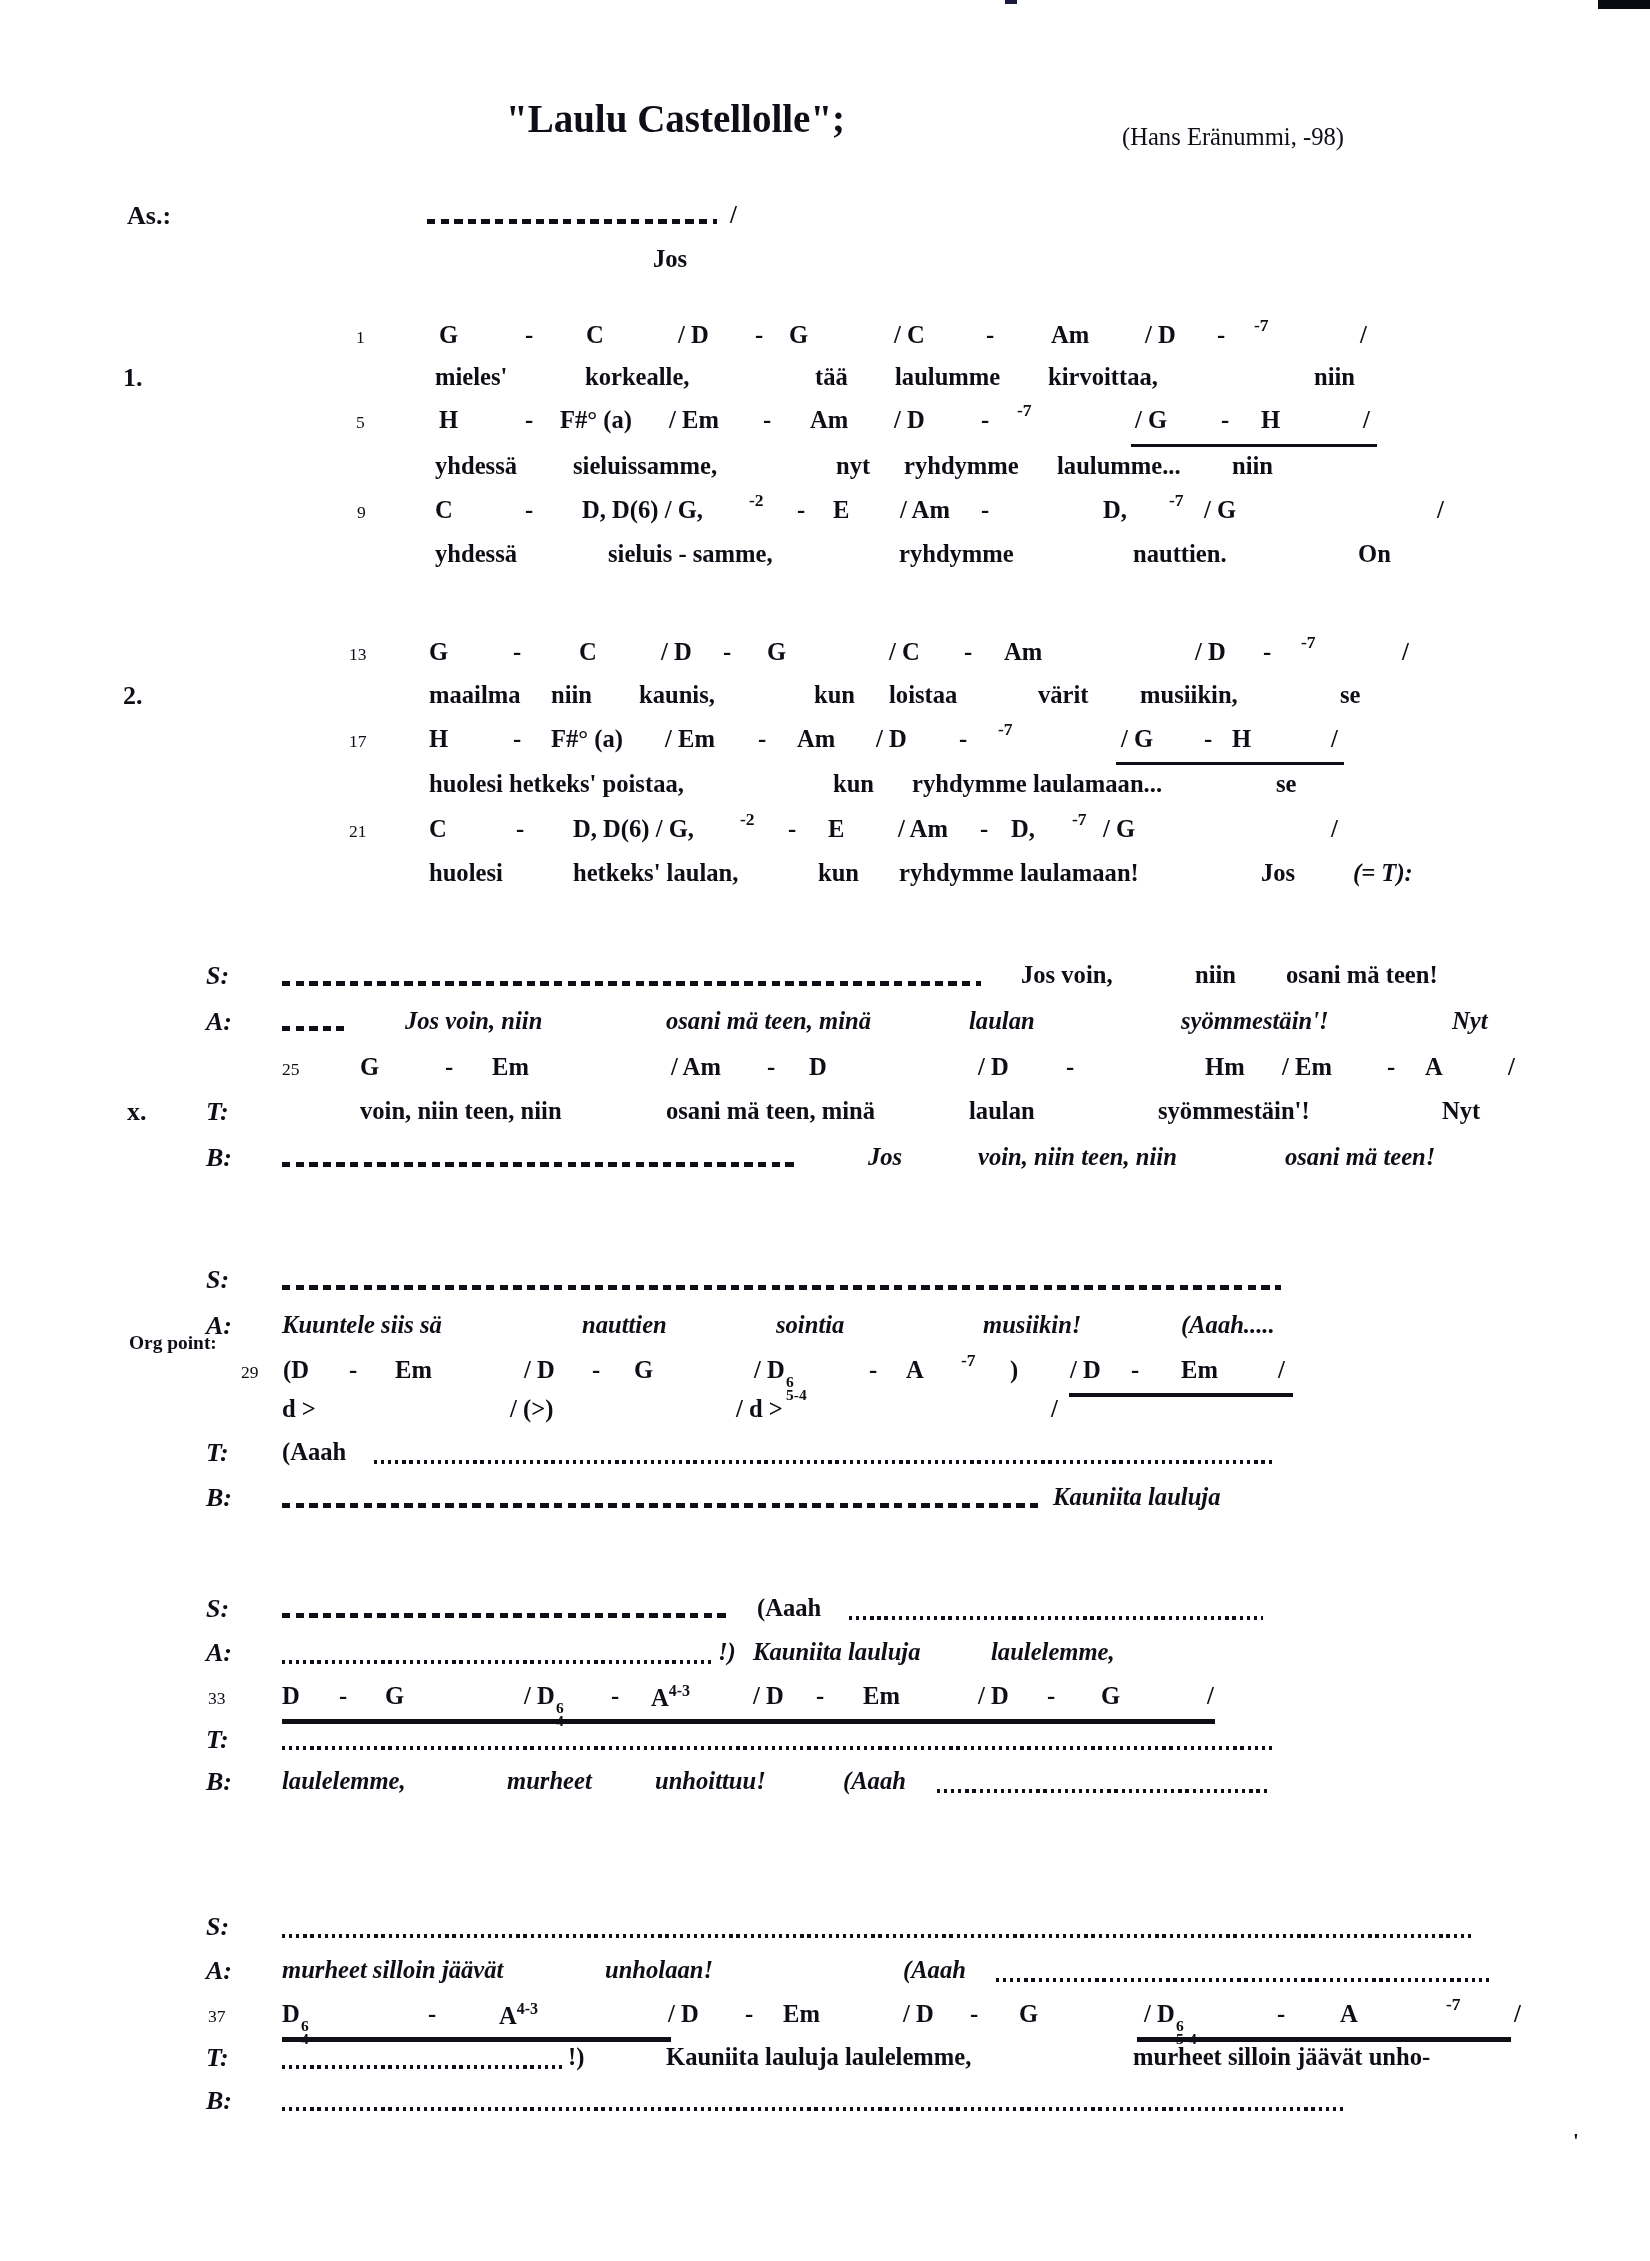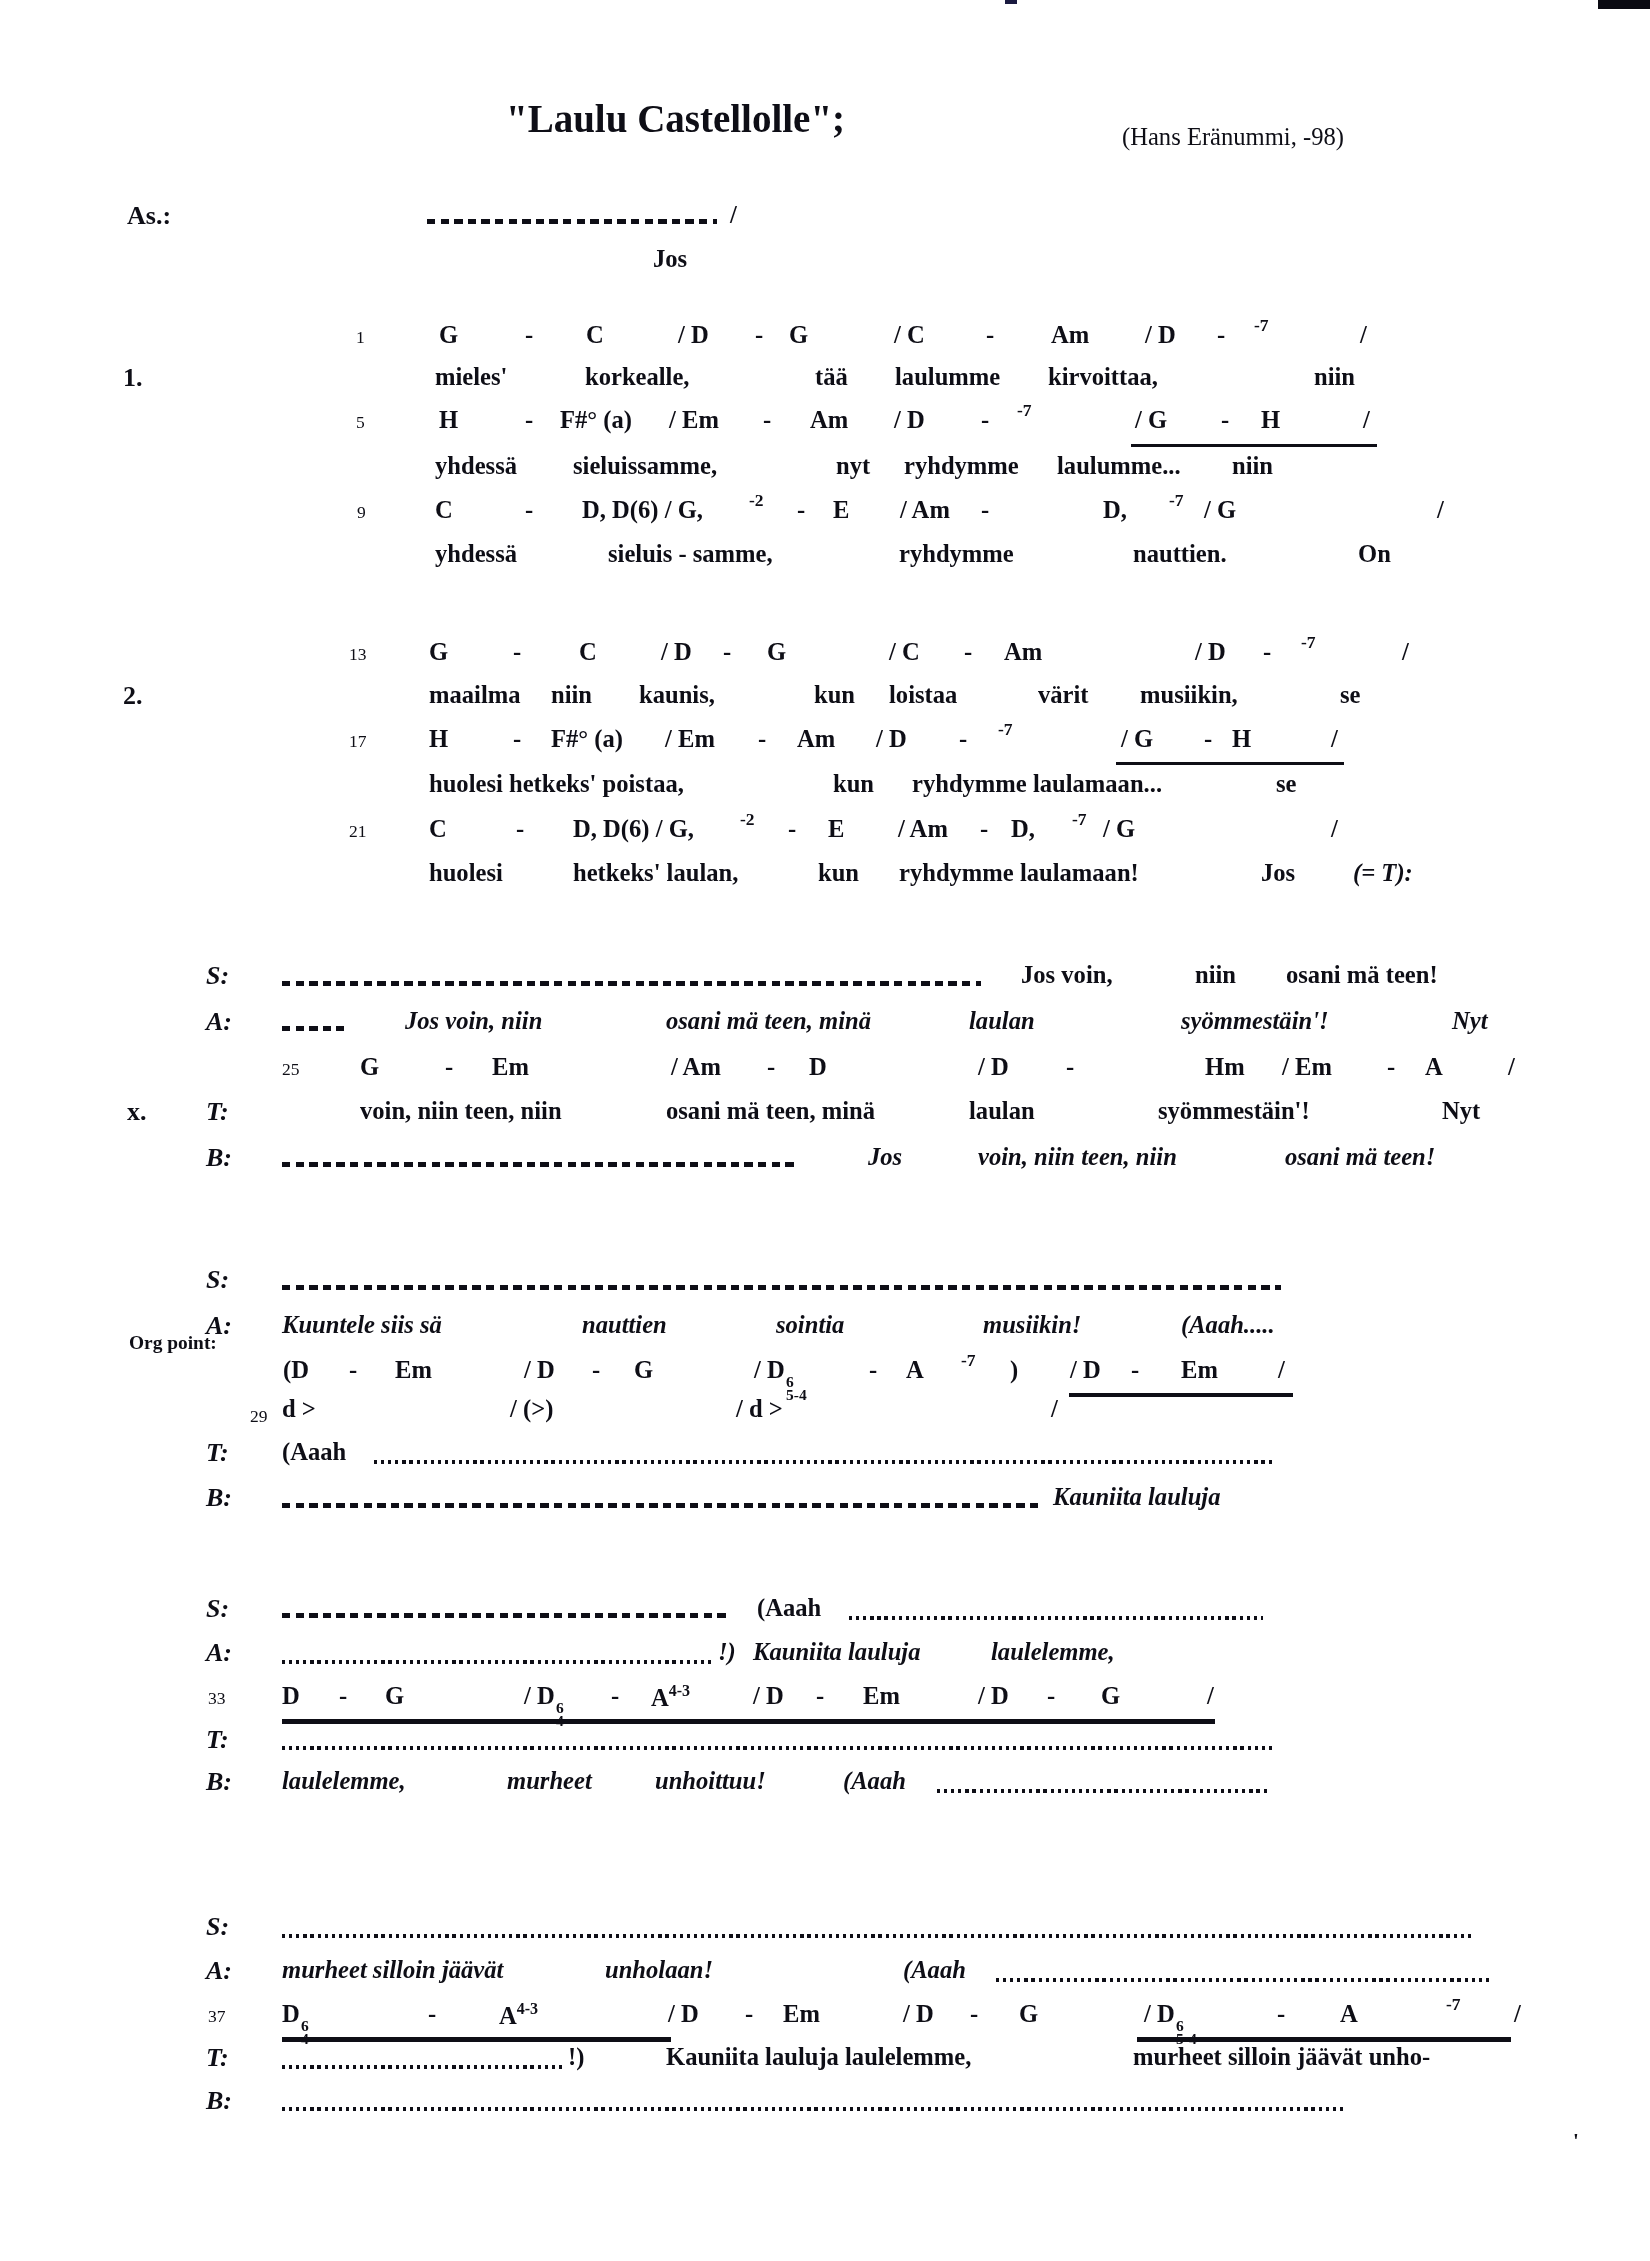--- a/index.html
+++ b/index.html
@@ -195,21 +195,21 @@
     <span class="tok i" style="left: 978px; top: 1144px;">voin, niin teen, niin</span>
     <span class="tok i" style="left: 1285px; top: 1144px;">osani mä teen!</span>
     <span class="tok sb" style="left: 206px; top: 1266px;">S:</span>
     <div class="line-dashes" style="left: 282px; top: 1285px; width: 999px;"></div>
     <span class="tok sb" style="left: 206px; top: 1312px;">A:</span>
     <span class="tok i" style="left: 282px; top: 1312px;">Kuuntele siis sä</span>
     <span class="tok i" style="left: 582px; top: 1312px;">nauttien</span>
     <span class="tok i" style="left: 776px; top: 1312px;">sointia</span>
     <span class="tok i" style="left: 983px; top: 1312px;">musiikin!</span>
     <span class="tok i" style="left: 1181px; top: 1312px;">(Aaah.....</span>
-    <span class="tok m" style="left: 250px; top: 1357px; margin-top: 44px;">29</span>
+    <span class="tok m" style="left: 241px; top: 1357px;">29</span>
     <span class="tok c" style="left: 283px; top: 1357px;">(D</span>
     <span class="tok c" style="left: 349px; top: 1357px;">-</span>
     <span class="tok c" style="left: 395px; top: 1357px;">Em</span>
     <span class="tok c" style="left: 524px; top: 1357px;">/ D</span>
     <span class="tok c" style="left: 592px; top: 1357px;">-</span>
     <span class="tok c" style="left: 634px; top: 1357px;">G</span>
     <span class="tok c" style="left: 754px; top: 1357px;">/ D<span class="stack"><span>6</span><span>5-4</span></span></span>
     <span class="tok c" style="left: 869px; top: 1357px;">-</span>
     <span class="tok c" style="left: 906px; top: 1357px;">A</span>
     <span class="tok c suponly" style="left: 961px; top: 1357px;">-7</span>

